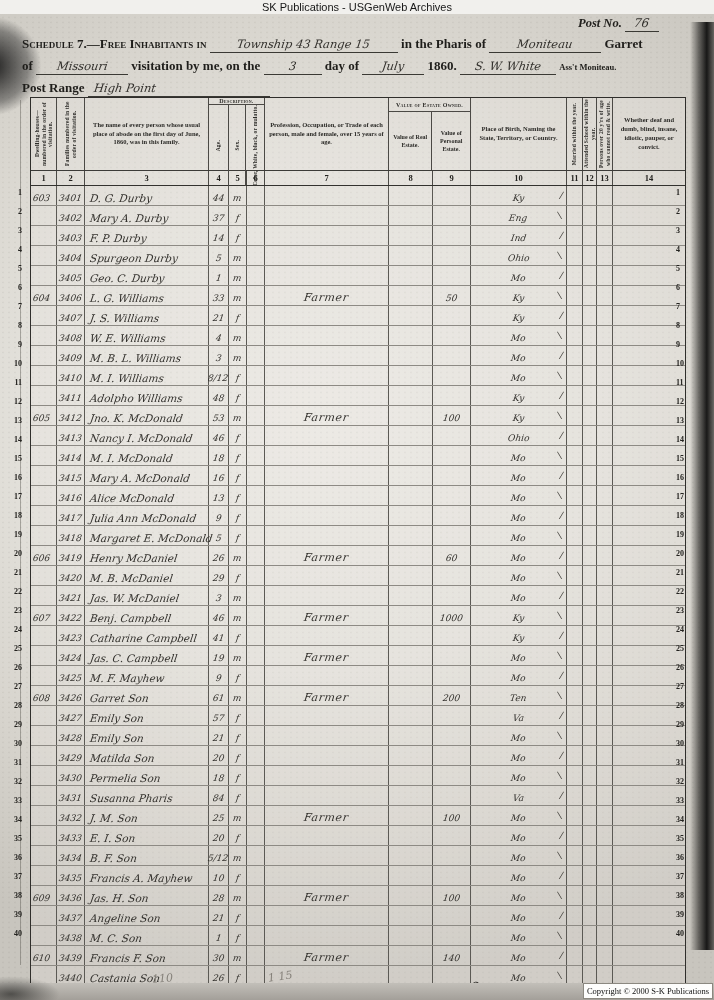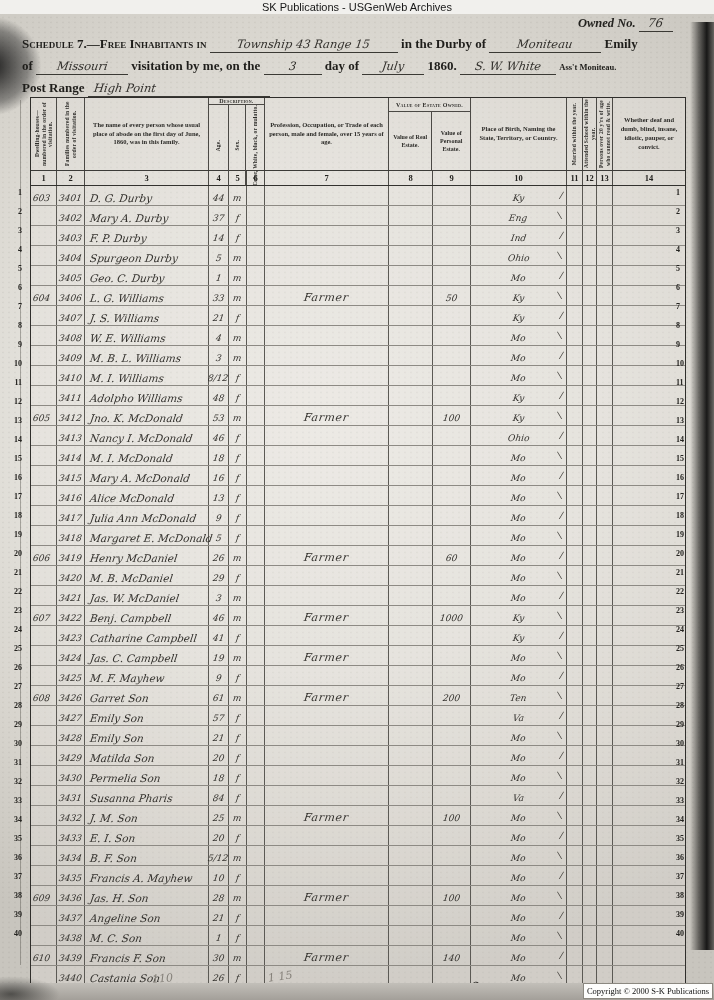--- a/index.html
+++ b/index.html
@@ -90,30 +90,30 @@
   <div class="speckle"></div>
 
   <div class="topbar">
     <span>SK Publications - USGenWeb Archives</span>
   </div>
 
   <div class="blob-tl"></div>
   <div class="band-right"></div>
 
   <div class="pageno">
-    <span>Owned No.</span>
+    <span>Post No.</span>
     <span class="fill" style="width:34px;"><span class="hw" style="font-size:12px;">76</span></span>
   </div>
 
   <div class="hline" style="left:22px;top:36px;">
     <span class="sc">Schedule 7.—Free Inhabitants in</span>
     <span class="fill" style="width:188px;"><span class="hw" style="font-size:11.5px;">Township 43  Range 15</span></span>
-    <span>in the Durby of</span>
+    <span>in the Pharis of</span>
     <span class="fill" style="width:112px;"><span class="hw" style="font-size:11.5px;">Moniteau</span></span>
-    <span>Emily</span>
+    <span>Garret</span>
   </div>
 
   <div class="hline" style="left:22px;top:58px;">
     <span>of</span>
     <span class="fill" style="width:92px;"><span class="hw" style="font-size:11.5px;">Missouri</span></span>
     <span>visitation by me, on the</span>
     <span class="fill" style="width:58px;"><span class="hw" style="font-size:11.5px;">3</span></span>
     <span>day of</span>
     <span class="fill" style="width:62px;"><span class="hw" style="font-size:11.5px;">July</span></span>
     <span>1860.</span>

